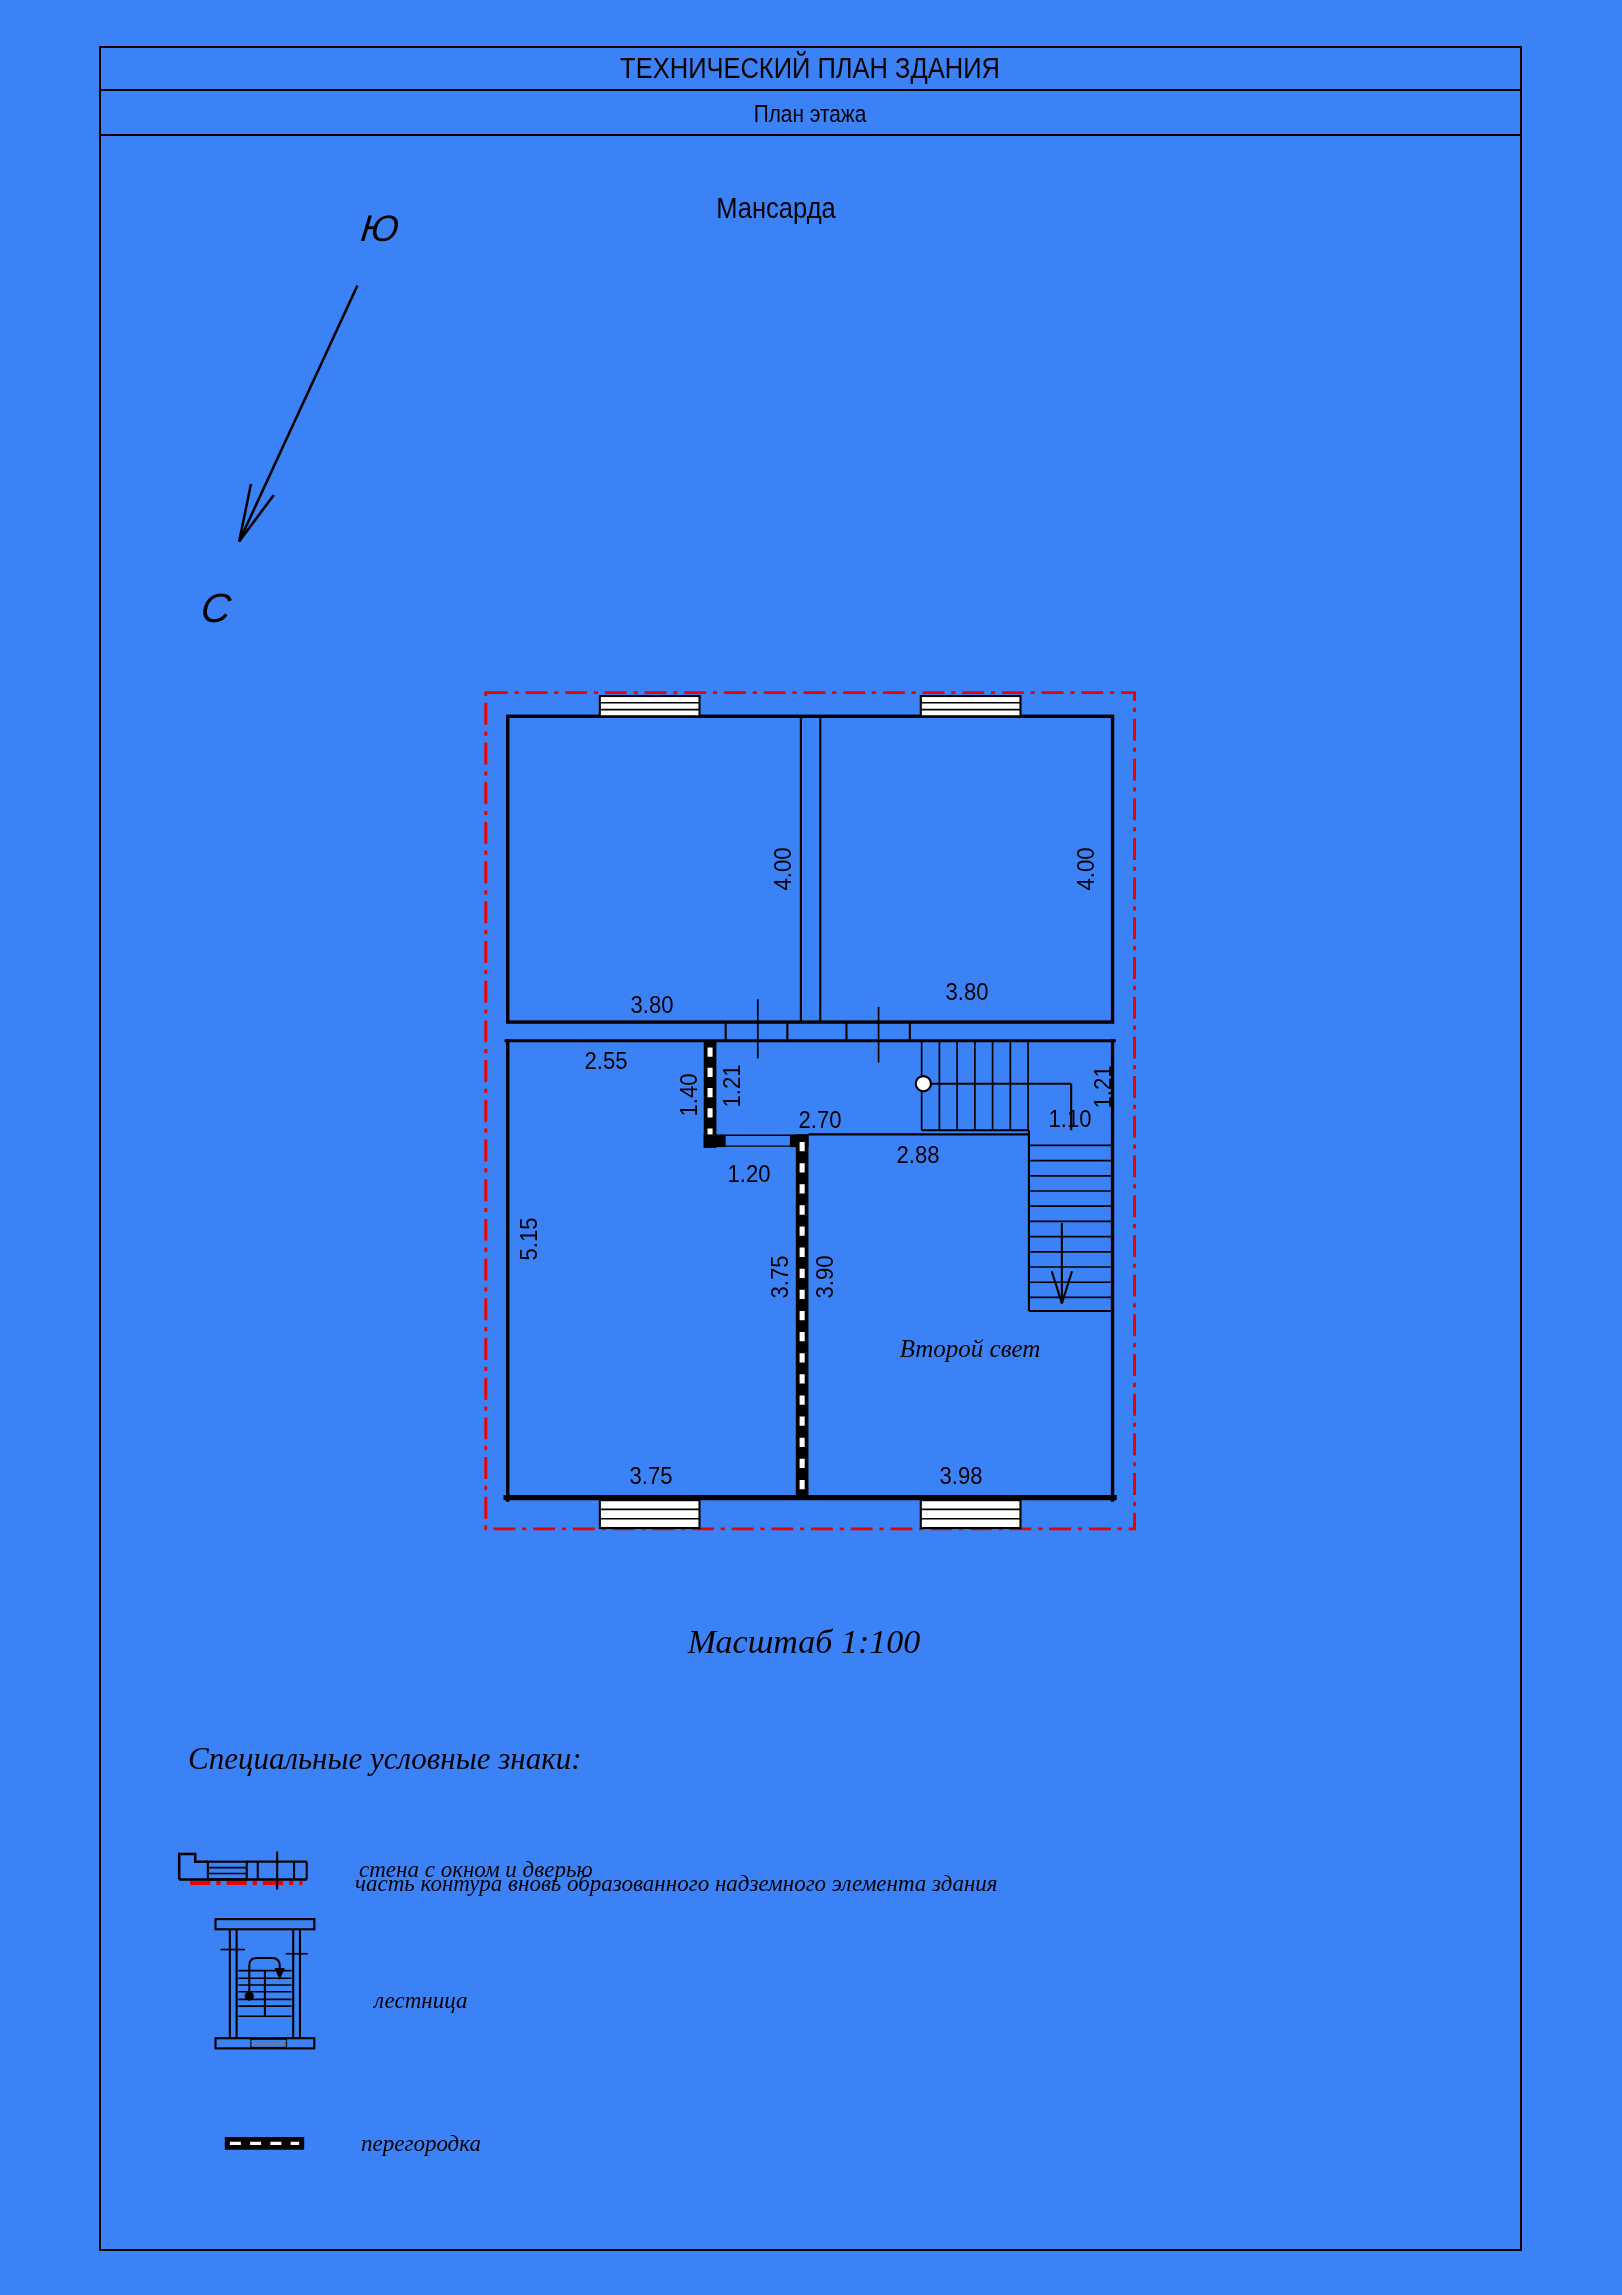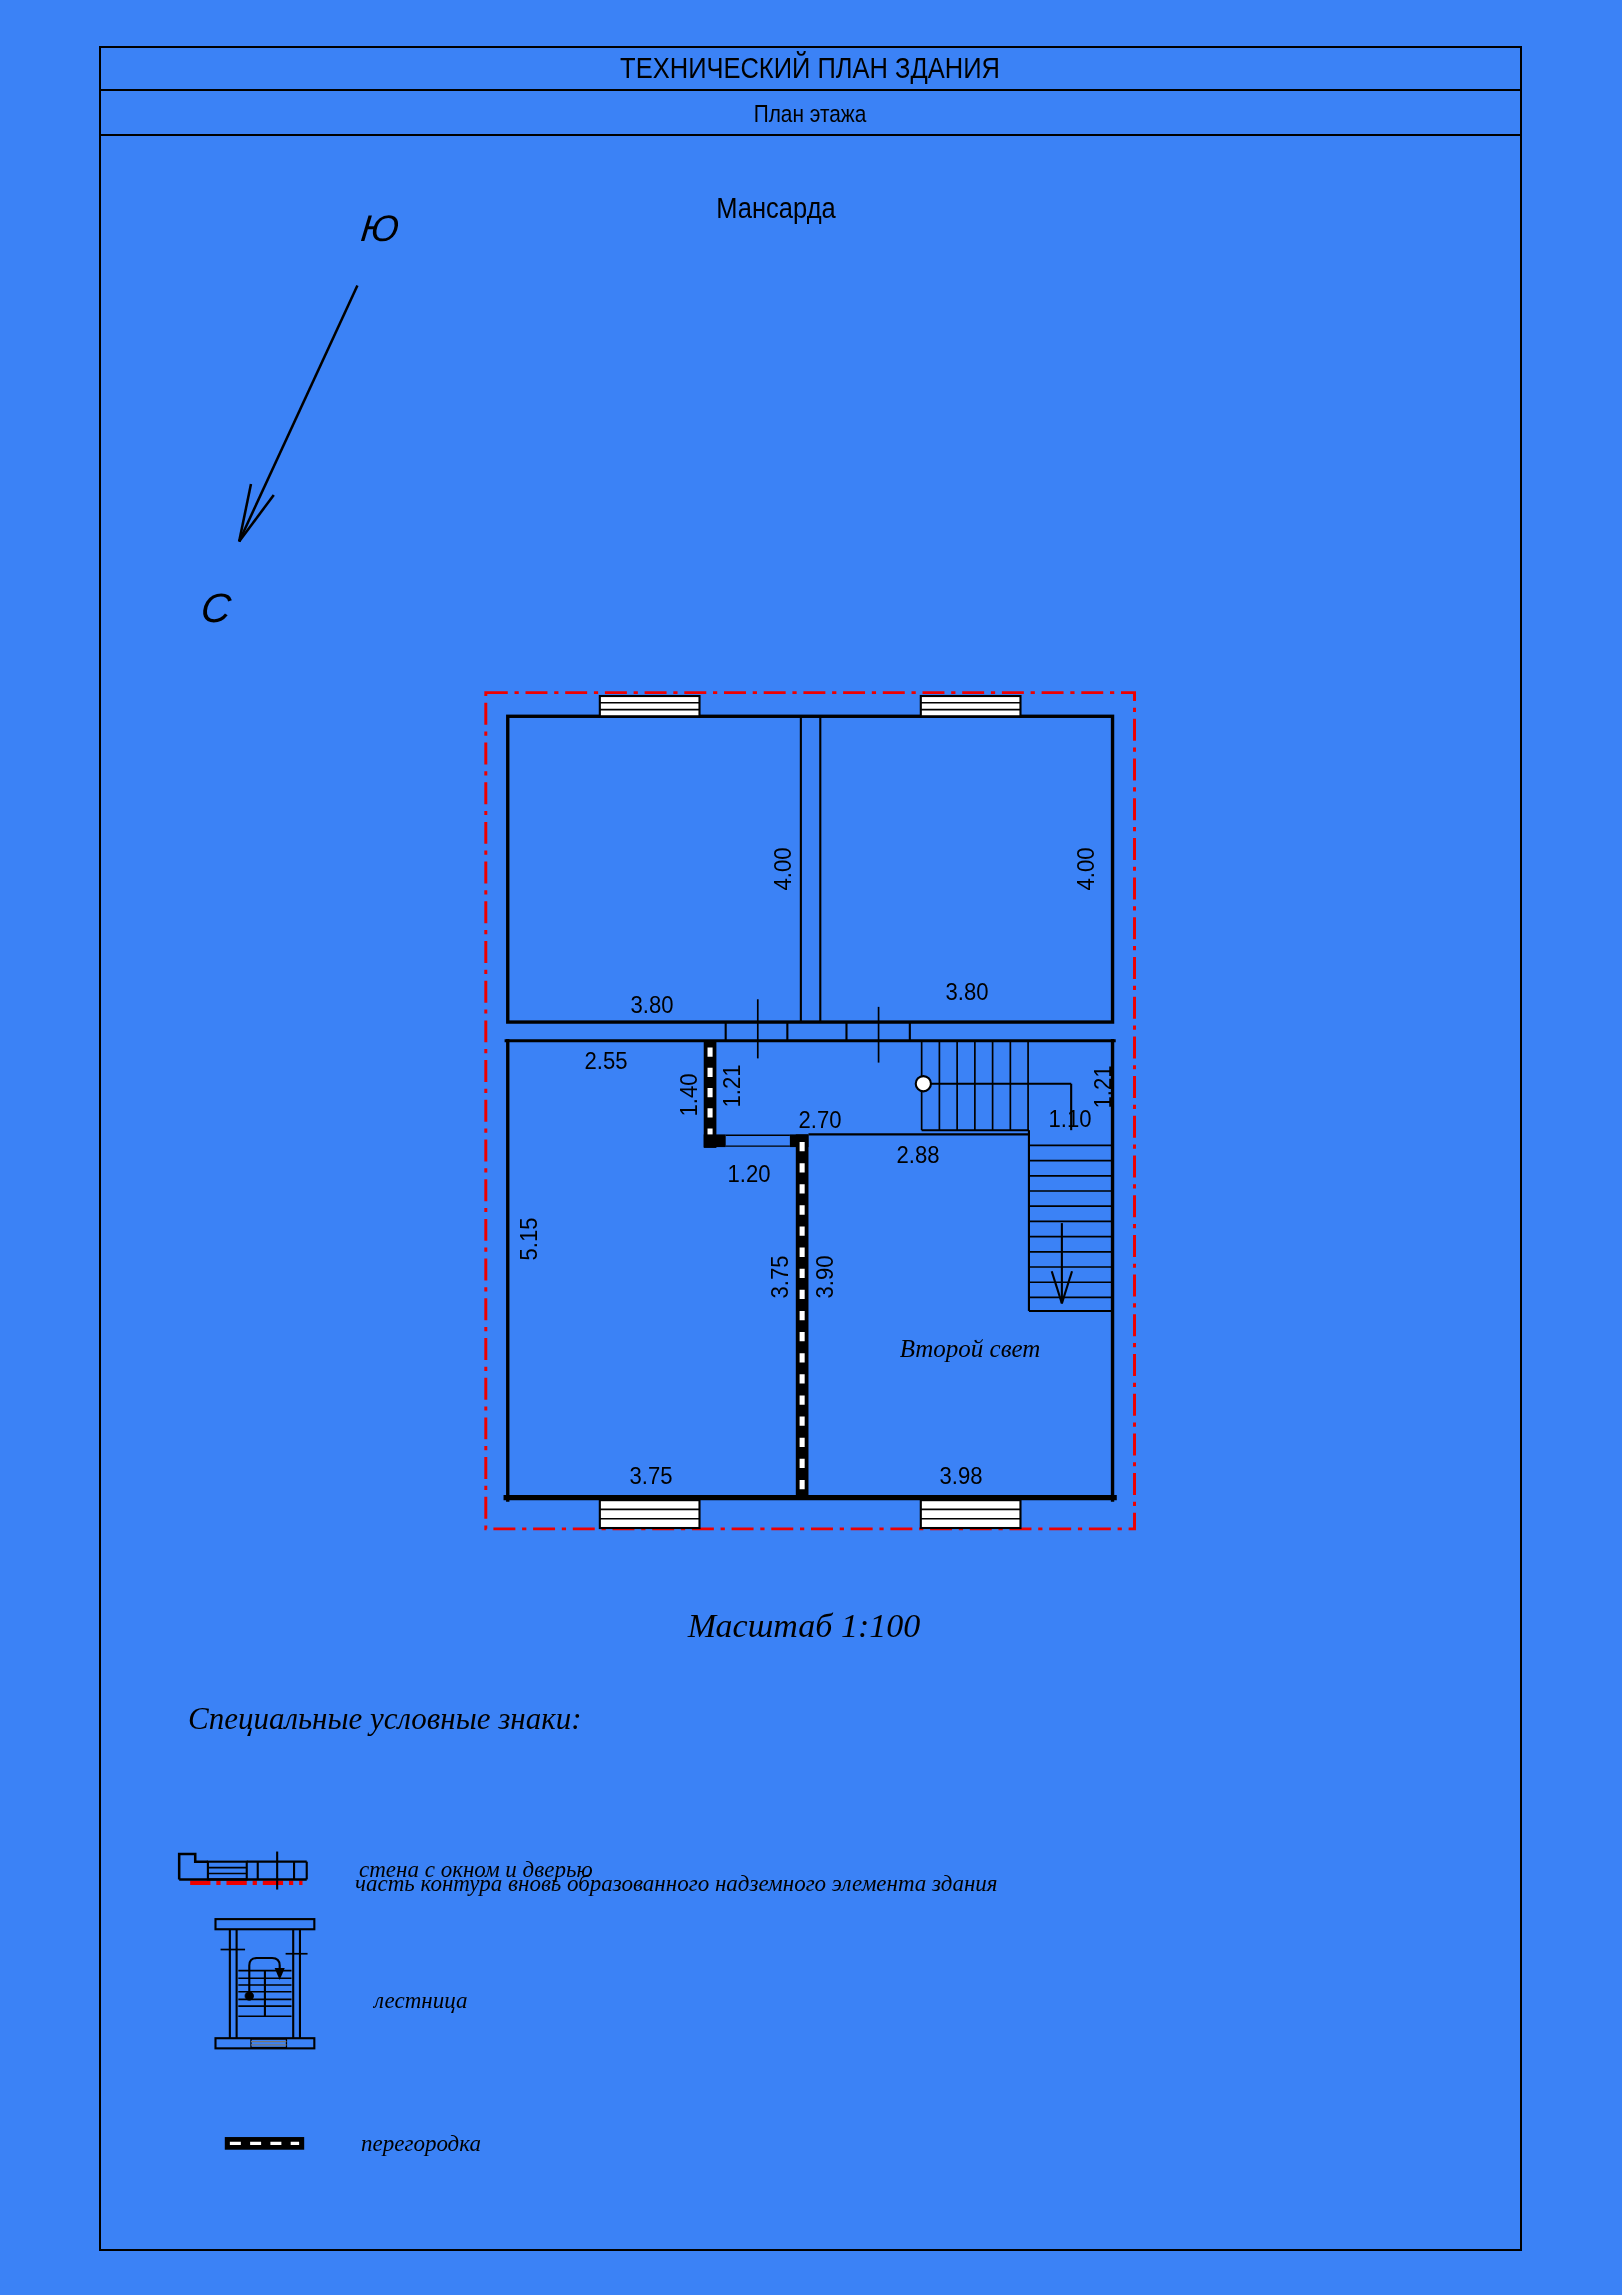--- a/index.html
+++ b/index.html
@@ -8,21 +8,21 @@
   svg.draw{position:absolute;left:0;top:0;}
   .abs{position:absolute;white-space:nowrap;}
   .dim{font-size:24px;letter-spacing:0px;transform:translate(-50%,-50%) scaleX(.92);}
   .dim.rot{transform:translate(-50%,-50%) rotate(-90deg) scaleX(.92);}
   .hdr1{font-size:30px;transform:translate(-50%,-50%) scaleX(.85);}
   .hdr2{font-size:24.5px;transform:translate(-50%,-50%) scaleX(.85);}
   .hdr3{font-size:30px;transform:translate(-50%,-50%) scaleX(.85);}
   .compass{font-style:italic;font-size:37px;transform:translate(-50%,-50%) skewX(-6deg);}
   .serifit{font-family:"Liberation Serif",serif;font-style:italic;}
   .secondlight{font-size:25px;transform:translate(-50%,-50%);text-align:center;}
-  .scalelbl{font-size:34px;transform:translate(-50%,-50%);}
+  .scalelbl{font-size:34px;transform:translate(-50%,-50%);margin-top:16px;}
   .legendhead{font-size:31px;transform:translateY(-50%);}
   .legendlbl{font-size:23px;transform:translateY(-50%);}
   .pgborder{position:absolute;left:99px;top:46px;width:1423px;height:2205px;
             border:2.5px solid #000;box-sizing:border-box;}
   .hrow{position:absolute;left:99px;width:1423px;border-bottom:2.5px solid #000;box-sizing:border-box;}
 </style>
 </head>
 <body>
 
 <div id="page">
@@ -197,20 +197,20 @@
   <div class="abs dim rot" style="left:1103px;top:1087px;">1.21</div>
   <div class="abs dim rot" style="left:529px;top:1239px;">5.15</div>
   <div class="abs dim rot" style="left:780px;top:1277px;">3.75</div>
   <div class="abs dim rot" style="left:825px;top:1277px;">3.90</div>
   <div class="abs dim" style="left:651px;top:1476px;">3.75</div>
   <div class="abs dim" style="left:961px;top:1476px;">3.98</div>
 
   <div class="abs serifit secondlight" style="left:970px;top:1349px;">Второй свет</div>
   <div class="abs serifit scalelbl" style="left:804px;top:1626px;">Масштаб 1:100</div>
 
-  <div class="abs serifit legendhead" style="left:188px;top:1719px;">Специальные условные знаки:</div>
+  <div class="abs serifit legendhead" style="left:188px;top:1759px;">Специальные условные знаки:</div>
   <div class="abs serifit legendlbl" style="left:355px;top:1884px;">часть контура вновь образованного надземного элемента здания</div>
   <div class="abs serifit legendlbl" style="left:359px;top:1870px;">стена с окном и дверью</div>
   <div class="abs serifit legendlbl" style="left:374px;top:2001px;">лестница</div>
   <div class="abs serifit legendlbl" style="left:361px;top:2144px;">перегородка</div>
 
 </div>
 
 
 </body></html>

